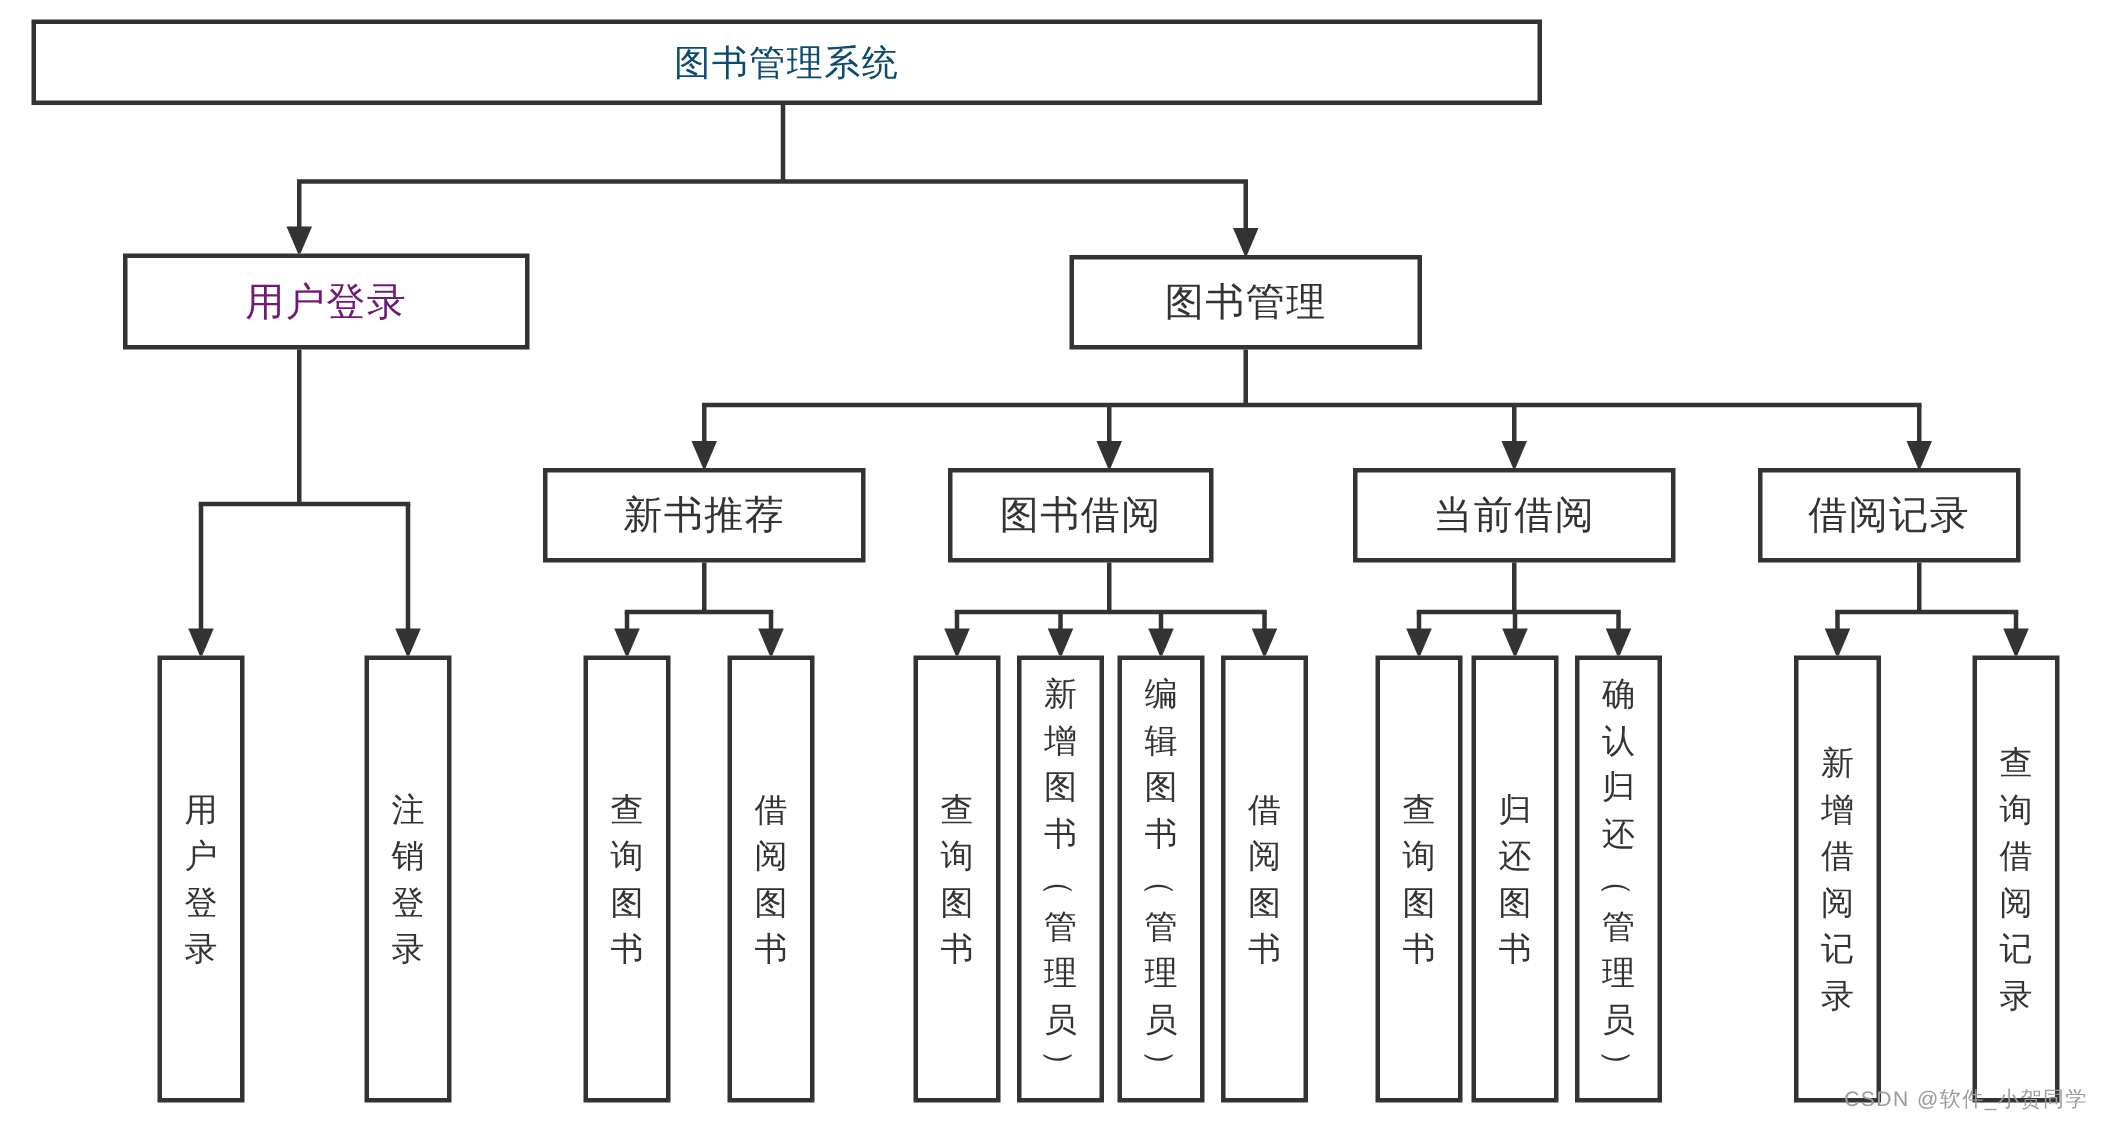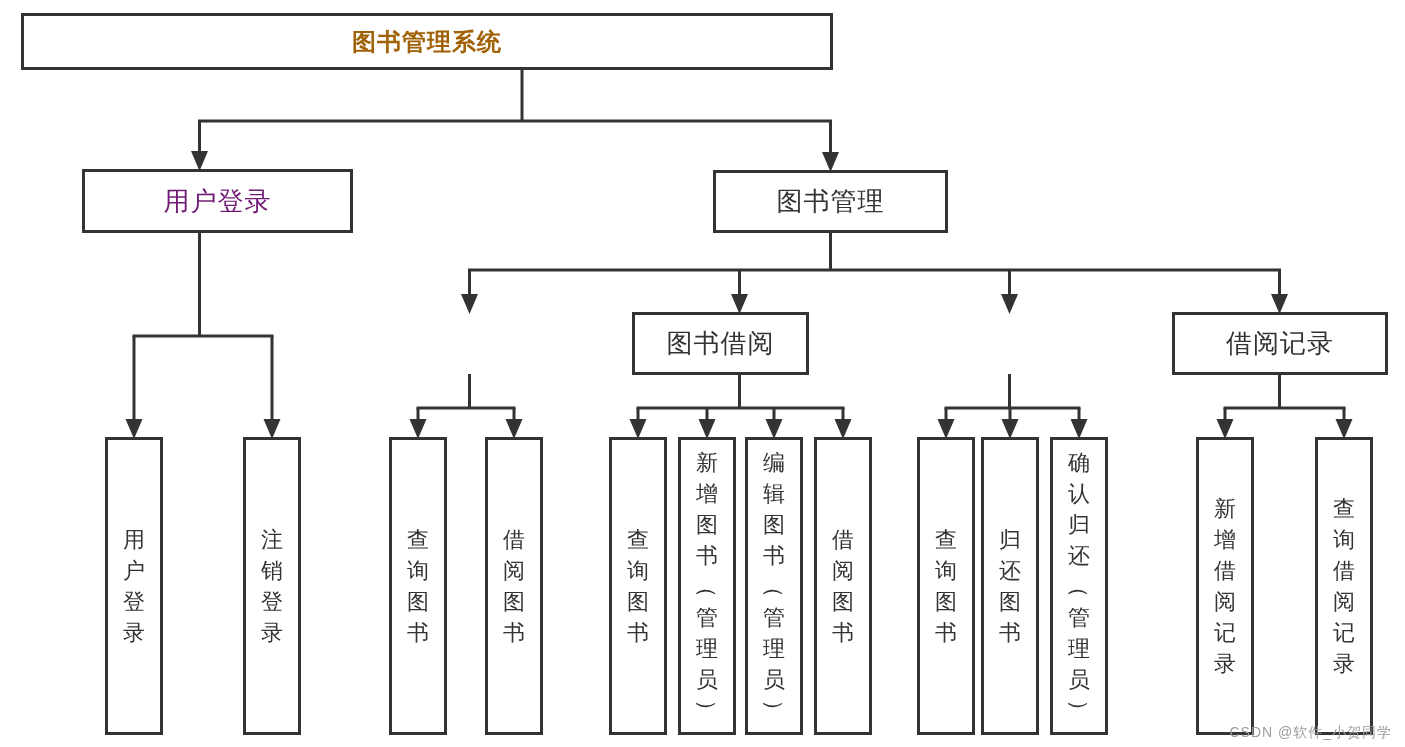--- a/index.html
+++ b/index.html
@@ -79,33 +79,39 @@
       <polygon points="1070.5,419 1087.5,419 1079,439" fill="#333333"></polygon>
       <line x1="1279.5" y1="374" x2="1279.5" y2="408" stroke="#333333" stroke-width="3"></line>
       <line x1="1223.5" y1="408" x2="1345.5" y2="408" stroke="#333333" stroke-width="3"></line>
       <line x1="1225" y1="408" x2="1225" y2="423" stroke="#333333" stroke-width="3"></line>
       <polygon points="1216.5,419 1233.5,419 1225,439" fill="#333333"></polygon>
       <line x1="1344" y1="408" x2="1344" y2="423" stroke="#333333" stroke-width="3"></line>
       <polygon points="1335.5,419 1352.5,419 1344,439" fill="#333333"></polygon>
     </svg>
 
   <div id="watermark" style="color: rgb(156, 156, 156);">CSDN @软件_小贺同学</div>
-<div class="node h root" style="left: 21px; top: 13px; width: 812px; height: 57px; border-color: rgb(51, 51, 51); color: #a16207; font-weight: bold;">
+<div class="node h root" style="left: 21px; top: 13px; width: 1007px; height: 57px; border-color: rgb(51, 51, 51); color: #0c4a6e;">
       <span>图书管理系统</span>
     </div>
     <div class="node h" style="left: 82px; top: 169px; width: 271px; height: 64px; border-color: rgb(51, 51, 51); color: #701a75; text-align: center;">
       <span>用户登录</span>
     </div>
     <div class="node h" style="left: 713px; top: 170px; width: 235px; height: 63px; border-color: rgb(51, 51, 51); color: rgb(51, 51, 51);">
       <span>图书管理</span>
     </div>
+    <div class="node h" style="left: 362px; top: 312px; width: 215px; height: 63px; border-color: rgb(51, 51, 51); color: rgb(51, 51, 51);">
+      <span>新书推荐</span>
+    </div>
     <div class="node h" style="left: 632px; top: 312px; width: 177px; height: 63px; border-color: rgb(51, 51, 51); color: rgb(51, 51, 51);">
       <span>图书借阅</span>
     </div>
-    <div class="node h" style="left: 1172px; top: 312px; width: 216px; height: 63px; border-color: rgb(51, 51, 51); color: rgb(51, 51, 51);">
+    <div class="node h" style="left: 902px; top: 312px; width: 215px; height: 63px; border-color: rgb(51, 51, 51); color: rgb(51, 51, 51);">
+      <span>当前借阅</span>
+    </div>
+    <div class="node h" style="left: 1172px; top: 312px; width: 175px; height: 63px; border-color: rgb(51, 51, 51); color: rgb(51, 51, 51);">
       <span>借阅记录</span>
     </div>
     <div class="node v" style="left: 105px; top: 437px; width: 58px; height: 298px; border-color: rgb(51, 51, 51); color: rgb(51, 51, 51);">
       <span class="vchar">用</span>
       <span class="vchar">户</span>
       <span class="vchar">登</span>
       <span class="vchar">录</span>
     </div>
     <div class="node v" style="left: 243px; top: 437px; width: 58px; height: 298px; border-color: rgb(51, 51, 51); color: rgb(51, 51, 51);">
       <span class="vchar">注</span>

